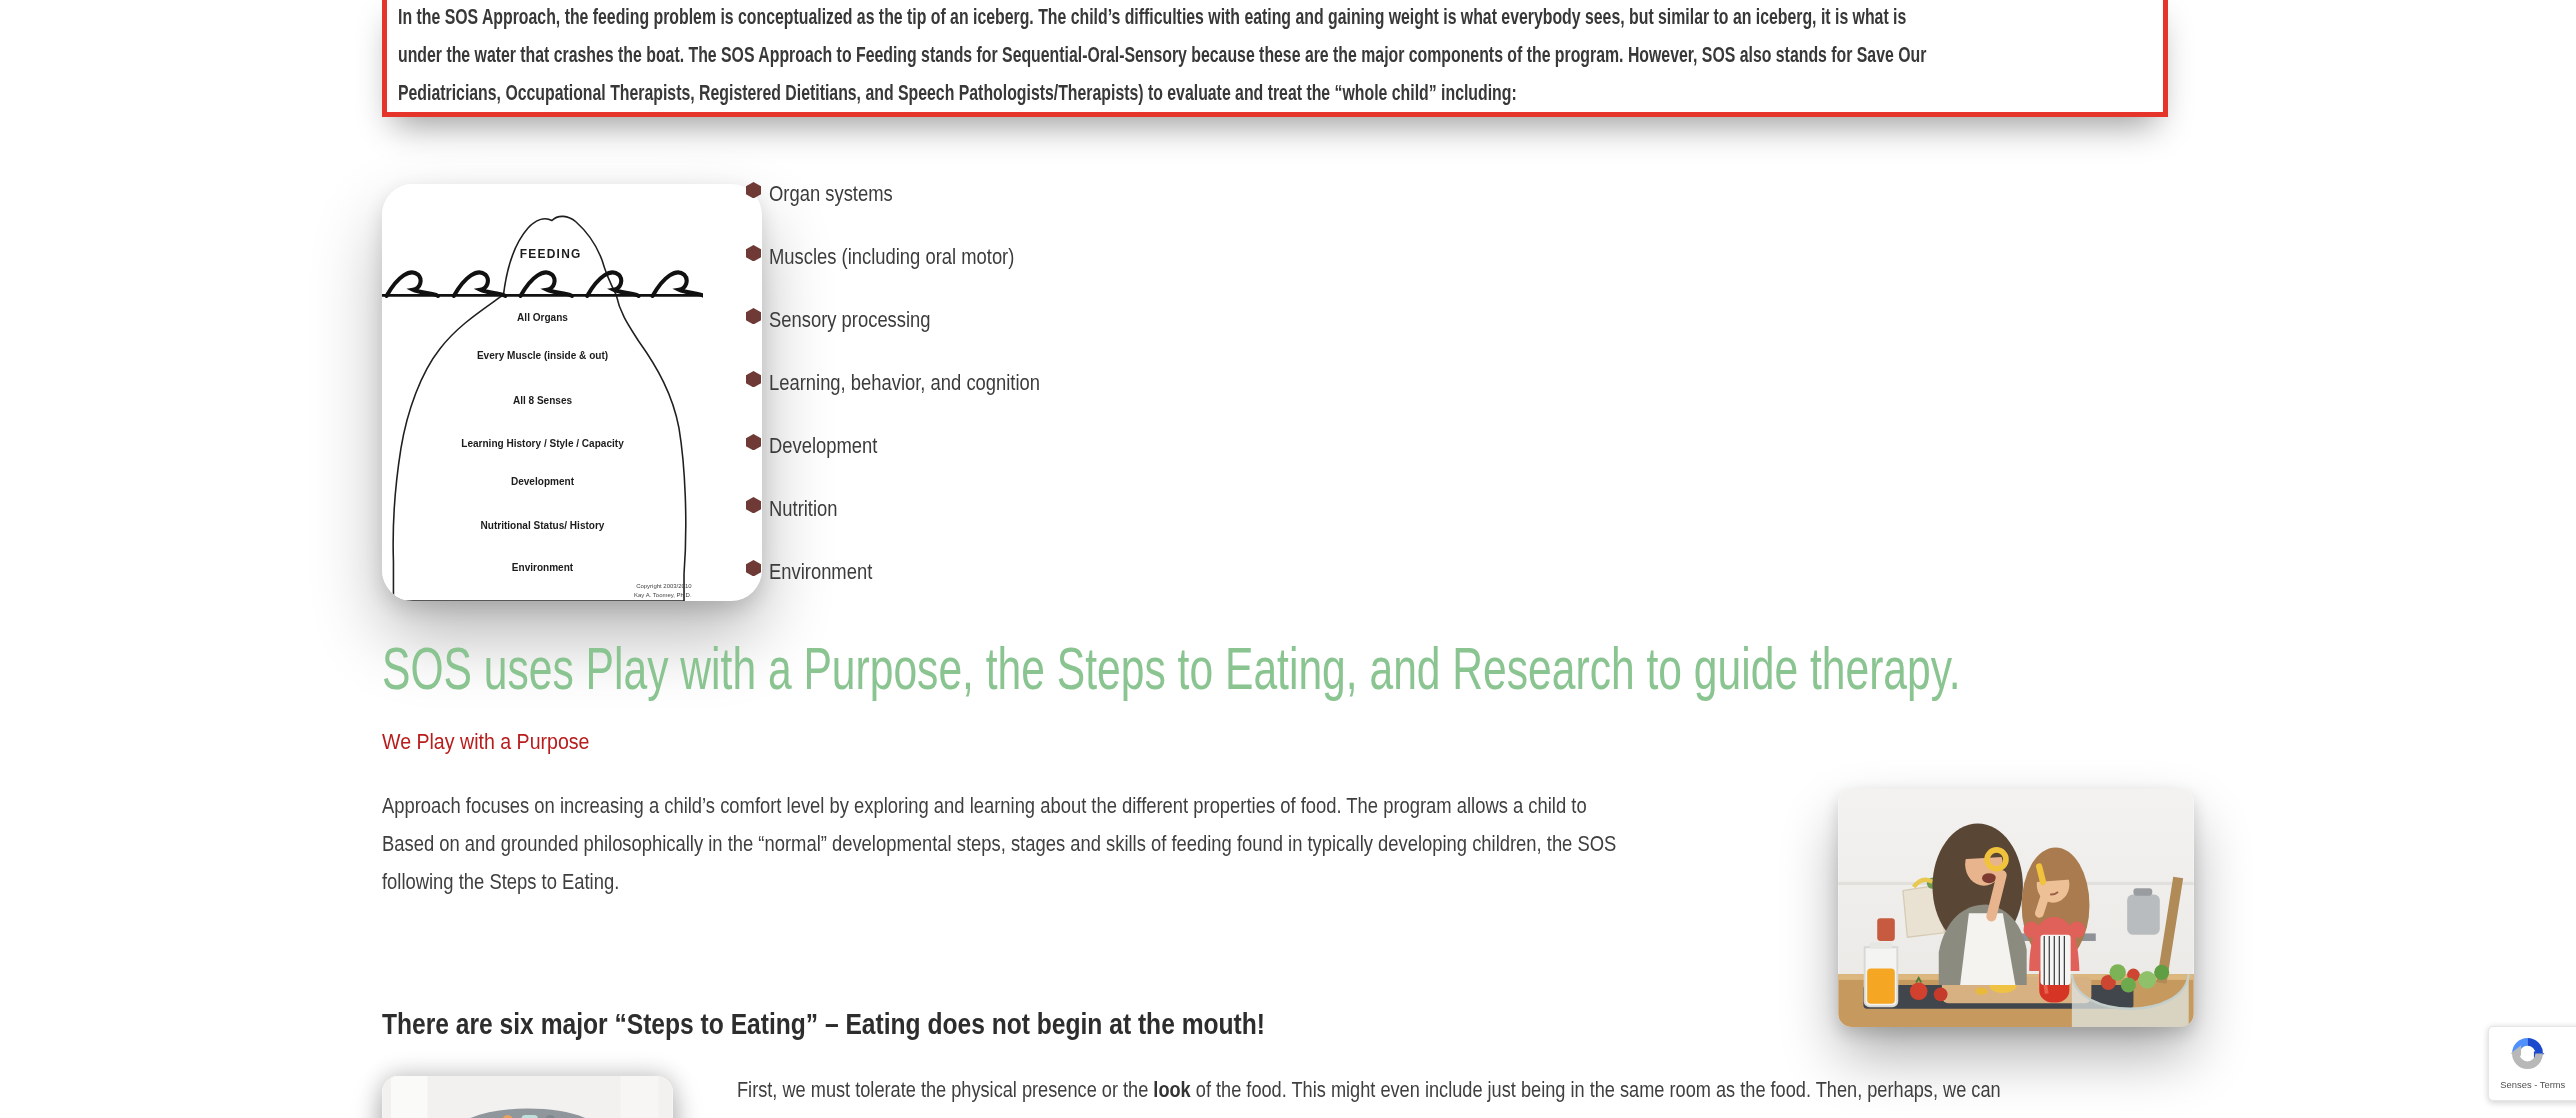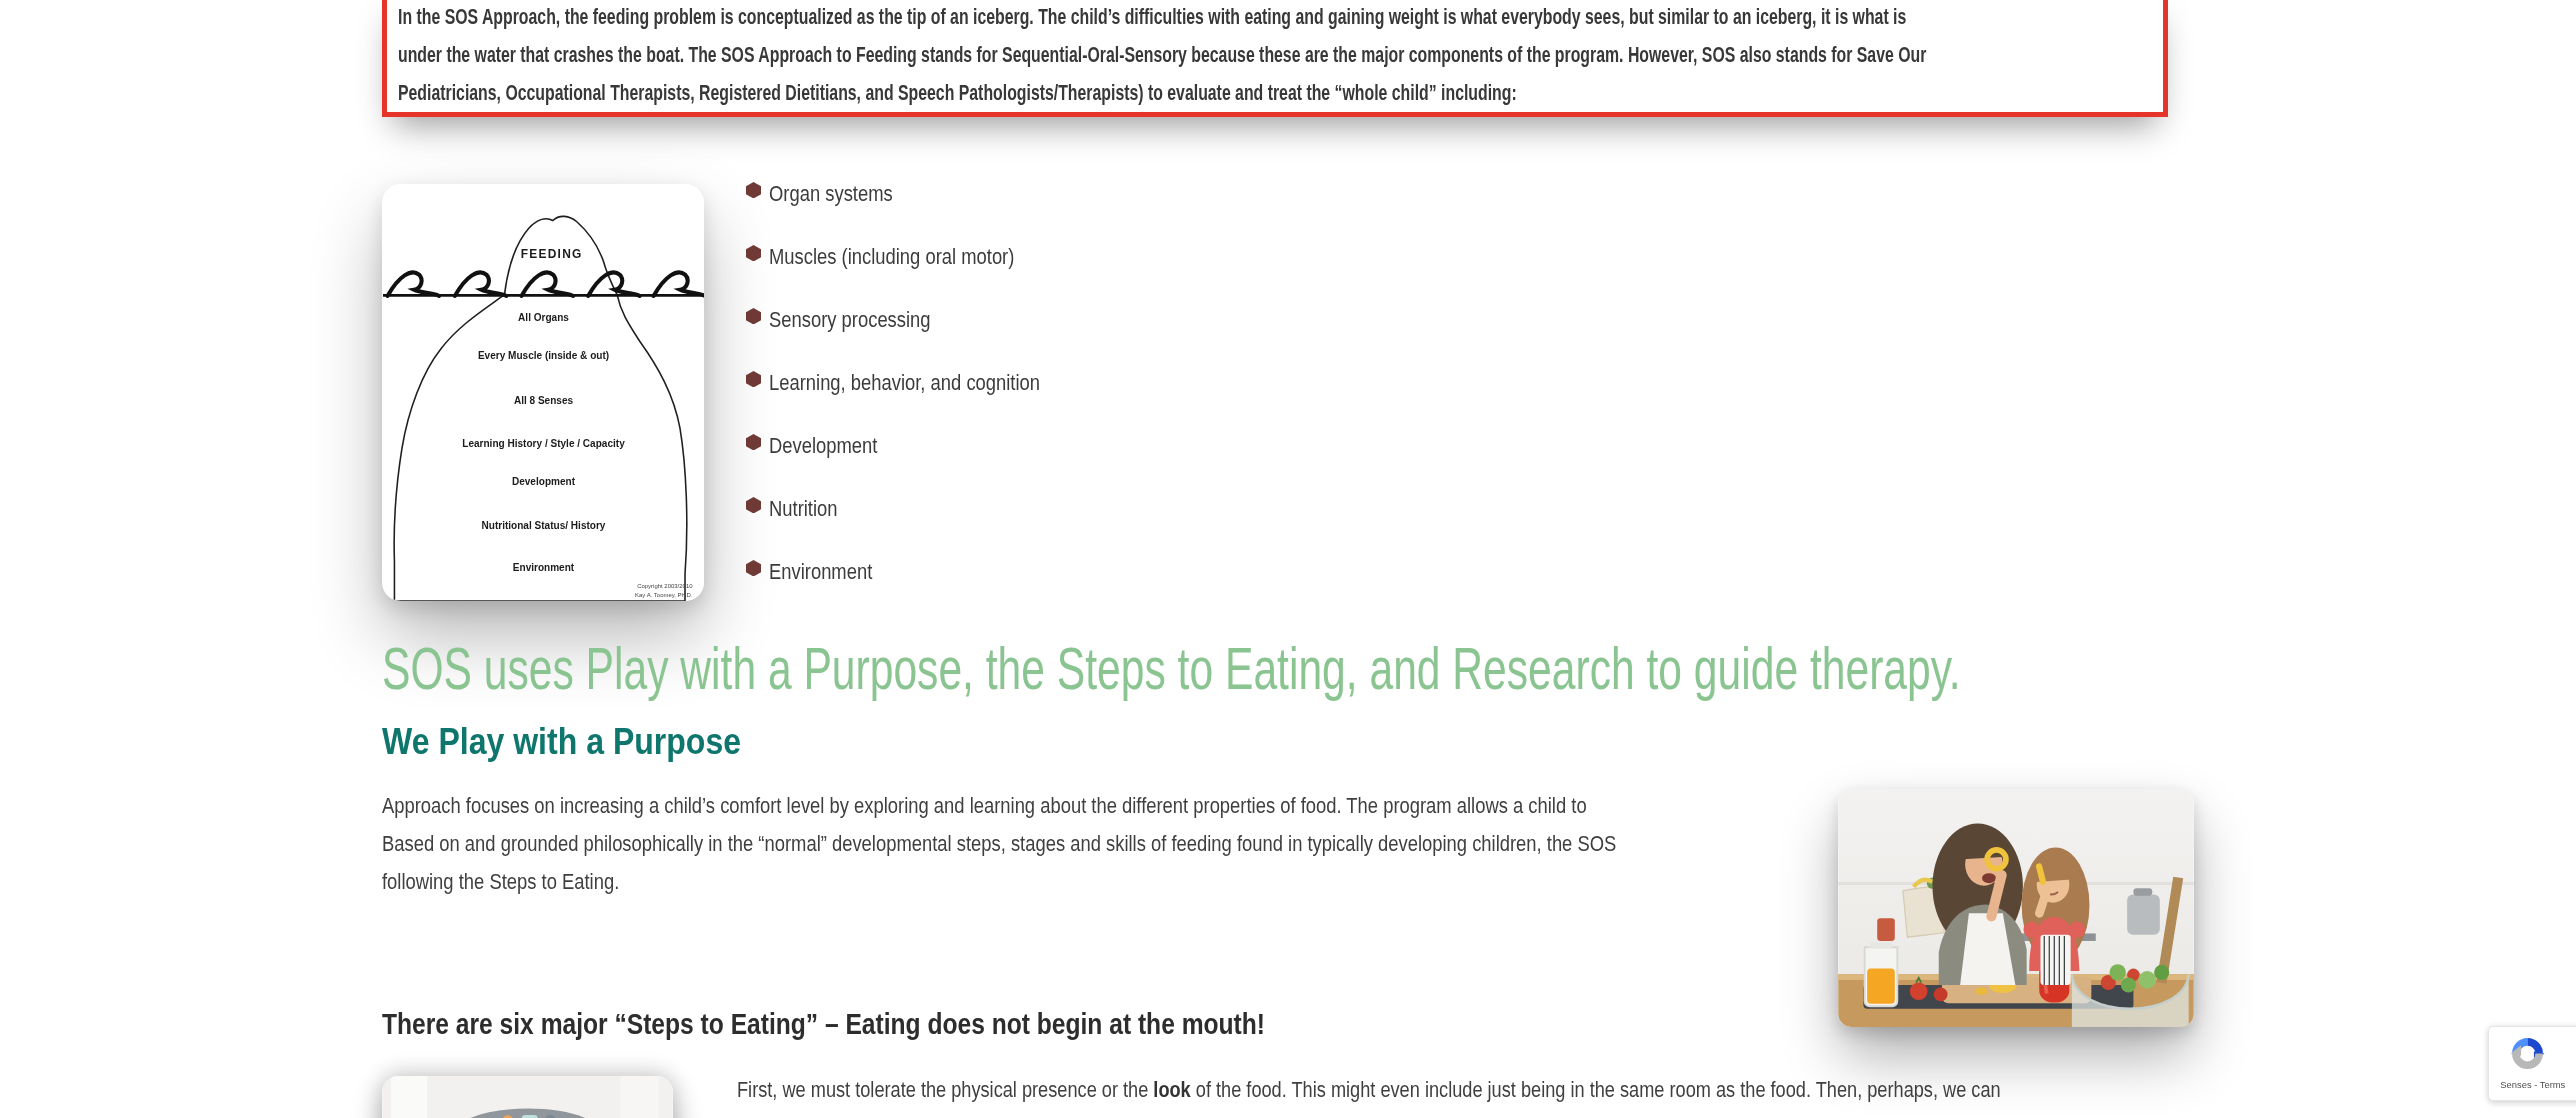--- a/index.html
+++ b/index.html
@@ -9,38 +9,38 @@
   .cond{display:inline-block;white-space:nowrap;transform-origin:0 50%;}
 
   
   .intro-box{position:absolute;left:382px;top:-8.8px;width:1786px;box-sizing:border-box;
     background:#fff;border:5px solid #e5352b;padding:1.3px 11.3px 0 11.3px;
     box-shadow:0 19px 35px -11.3px rgba(0,0,0,.40);}
   .intro-line{height:38px;line-height:38px;font-weight:bold;font-size:22px;color:#383838;}
   .intro-line .cond{transform:scaleX(.72);}
 
   
-  .iceberg-card{position:absolute;left:382px;top:184px;width:322px;height:417px;
-    background:#fff;border-radius:19px;overflow:hidden;
-    box-shadow:0 35px 72px -3.1px rgba(0,0,0,.30),0 7.5px 19px rgba(0,0,0,.12);text-align:right;}
+  .iceberg-card{position:absolute;left:382px;top:184px;width:380px;height:417px;
+    background:#fff;border-radius:31px;overflow:hidden;
+    box-shadow:0 35px 72px -3.1px rgba(0,0,0,.30),0 7.5px 19px rgba(0,0,0,.12);}
 
   
   .whole-child-list{position:absolute;left:746px;top:182px;list-style:none;margin:0;padding:0;}
   .whole-child-list li{display:flex;align-items:flex-start;height:24px;margin-bottom:39px;}
   .hex{width:15px;height:16.4px;background:#6f3a35;flex:none;margin-right:8.2px;
     clip-path:polygon(50% 0,100% 26%,100% 74%,50% 100%,0 74%,0 26%);}
   .li-text{font-size:21.4px;color:#3c3c3c;}
   .li-text .cond{transform:scaleX(.86);}
 
   
   .green-heading{position:absolute;left:382px;top:639px;font-size:60px;line-height:60px;
     font-weight:300;color:#8ac491;}
   .green-heading .cond{transform:scaleX(.71);}
-  .play-heading{position:absolute;left:382px;top:725px;font-size:36px;line-height:33px;
-    font-weight:bold;color:#0f766e;}
+  .play-heading{position:absolute;left:382px;top:725px;font-size:22px;line-height:33px;
+    font-weight:normal;color:#b91c1c;}
   .play-heading .cond{transform:scaleX(.89);}
   .steps-heading{position:absolute;left:382px;top:1007px;font-size:30px;line-height:33px;
     font-weight:bold;color:#2d2d2d;}
   .steps-heading .cond{transform:scaleX(.82);}
 
   
   .purpose-paragraph{position:absolute;left:382px;top:787px;}
   .pline{height:38px;line-height:38px;font-size:21.4px;color:#3f3f3f;}
   .pline .cond{transform:scaleX(.86);}
 

